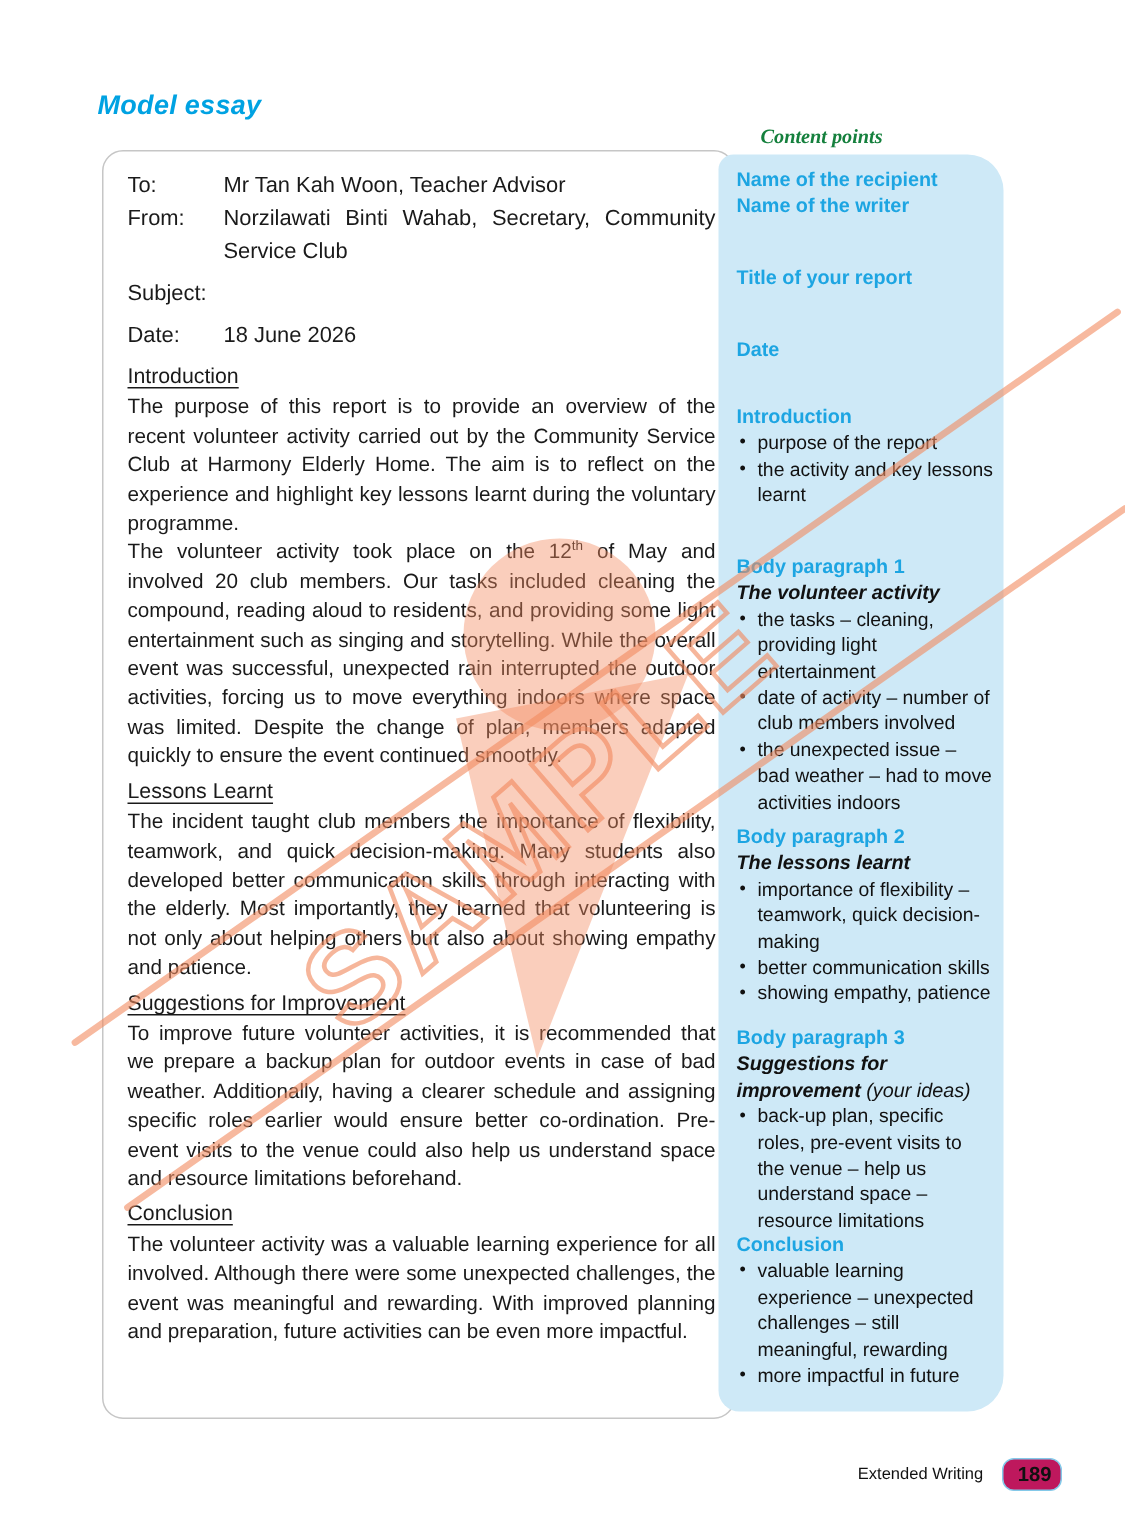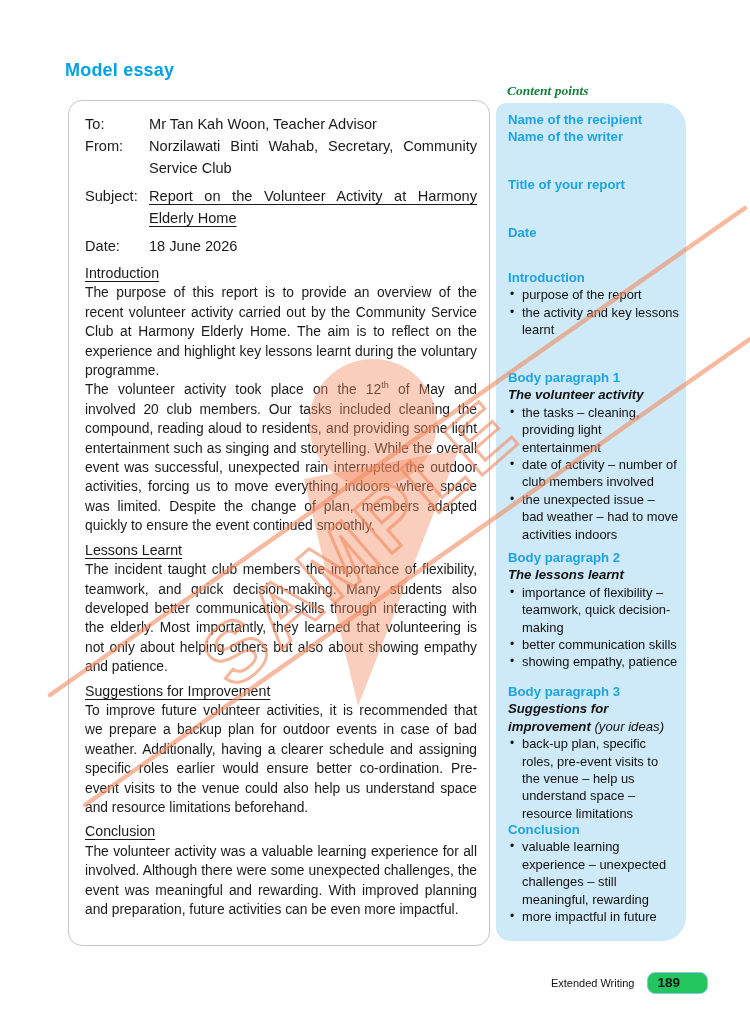--- a/index.html
+++ b/index.html
@@ -8,21 +8,21 @@
     position:relative;
     background:#ffffff;
     font-family:"Liberation Sans", sans-serif;
     color:#1a1a1a;
     overflow:hidden;
   }
 
   
   .model-essay {
     position:absolute; left:65px; top:60px;
-    font-size:18px; font-weight:bold; 
+    font-size:18px; font-weight:bold; font-style:italic;
     color:#00a2e2; letter-spacing:0.2px;
   }
 
   
   .cp-caption {
     position:absolute; left:507px; top:83px;
     font-family:"Liberation Serif", serif;
     font-style:italic; font-weight:bold;
     font-size:13.5px; color:#15803d;
   }
@@ -48,21 +48,21 @@
     margin-top:5px;
   }
   .sec-body {
     font-size:13.8px; line-height:19.4px;
     text-align:justify;
   }
   .sec-body sup { font-size:9px; line-height:0; }
 
   
   .sidebar {
-    position:absolute; left:496px; top:103px; width:190px; height:838px;
+    position:absolute; left:479px; top:103px; width:190px; height:838px;
     background:#cee9f7;
     border-radius:10px 24px 24px 14px;
   }
   .cp-group { position:absolute; left:12px; right:7px; }
   .cp-title {
     color:#1da5e2; font-weight:bold;
     font-size:13.2px; line-height:17.4px;
   }
   .cp-sub {
     font-weight:bold; font-style:italic;
@@ -94,24 +94,24 @@
     font-weight:bold; font-size:84px; letter-spacing:6px;
   }
 
   
   .footer {
     position:absolute; top:972px; right:42px;
     display:flex; align-items:center; gap:13px;
   }
   .footer-label { font-size:11px; color:#111; }
   .page-badge {
-    background:#22c55e;
+    background:#be185d;
     border:1px solid #84c9e9;
     border-radius:8px;
-    padding:2px 27px 3px 9px;
+    padding:2px 6px 3px 9px;
     font-size:13.5px; font-weight:bold; color:#111;
   }
 </style>
 </head>
 <body>
 
 <div class="model-essay">Model essay</div>
 
 <div class="cp-caption">Content points</div>
 
@@ -122,21 +122,20 @@
     <span class="memo-value">Mr Tan Kah Woon, Teacher Advisor</span>
   </div>
 
   <div class="memo-row">
     <span class="memo-label">From:</span>
     <span class="memo-value">Norzilawati Binti Wahab, Secretary, Community Service Club</span>
   </div>
 
   <div class="memo-row gap">
     <span class="memo-label">Subject:</span>
-    <span class="memo-value underlined">Report on the Volunteer Activity at Harmony Elderly Home</span>
   </div>
 
   <div class="memo-row gap">
     <span class="memo-label">Date:</span>
     <span class="memo-value">18 June 2026</span>
   </div>
 
   <div class="report">
 
     <div class="sec-heading">Introduction</div>

